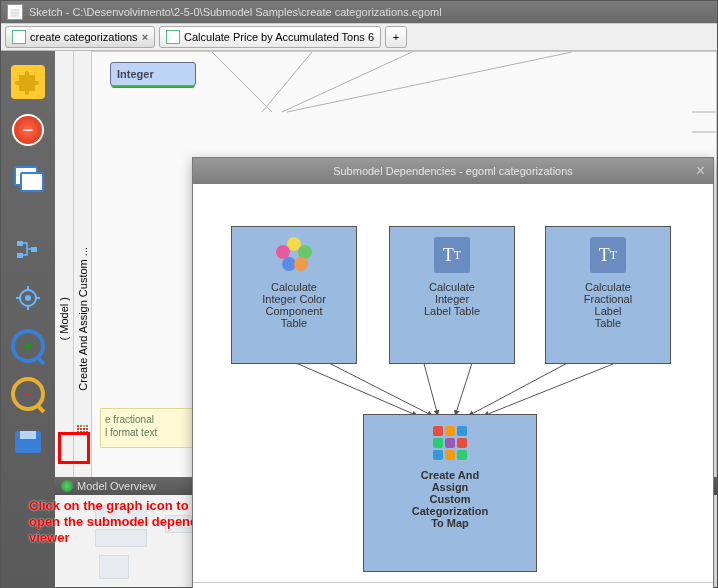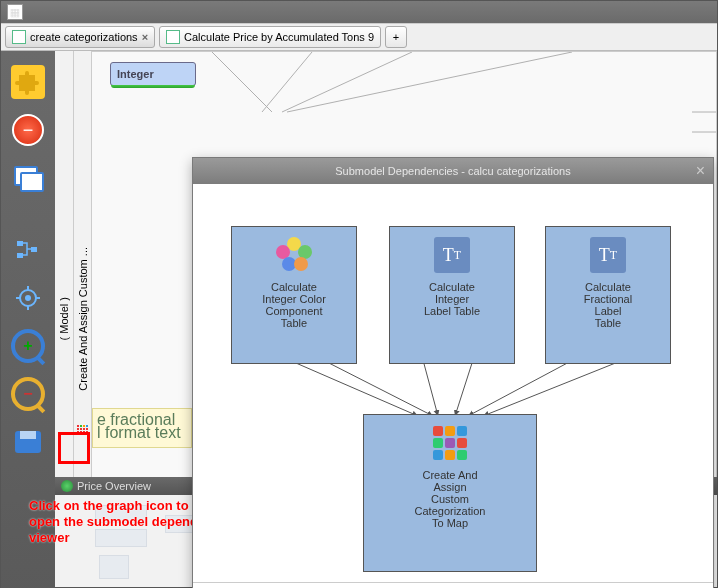--- a/index.html
+++ b/index.html
@@ -38,21 +38,21 @@
 .vstrip .grid-ico div{background:#e33;}
 .vstrip .grid-ico div:nth-child(2){background:#3b3;}
 .vstrip .grid-ico div:nth-child(3){background:#f90;}
 .vstrip .grid-ico div:nth-child(4){background:#39d;}
 .canvas{position:absolute;left:90px;top:0;right:0;bottom:30px;background:#f9f9f9;border:1px solid #ccc;overflow:hidden;}
 .int-node{position:absolute;top:10px;left:18px;width:78px;height:22px;background:#bed4f6;border:1px solid #6a6a8a;border-radius:3px;display:flex;align-items:center;padding-left:6px;font-weight:bold;color:#445;}
 .int-node::after{content:"";position:absolute;bottom:-3px;left:0;right:0;height:3px;background:linear-gradient(#46c846,#2da22d);border-radius:0 0 3px 3px;}
 .desc-box{position:absolute;top:40px;left:8px;width:102px;height:160px;background:#fff9d6;border:1px solid #e0d890;padding:4px;font-size:10px;color:#444;overflow:hidden;line-height:13px;}
 .map-node{position:absolute;top:210px;left:18px;width:78px;height:22px;background:#bed4f6;border:1px solid #6a6a8a;border-radius:3px;display:flex;align-items:center;padding-left:6px;font-weight:bold;color:#445;}
 .map-node::after{content:"";position:absolute;bottom:-3px;left:0;right:0;height:3px;background:linear-gradient(#f5c842,#e0a820);border-radius:0 0 3px 3px;}
-.frac-box{position:absolute;top:356px;left:0;width:90px;height:30px;background:#fff9d6;border:1px solid #e0d890;padding:4px;font-size:16px;color:#5a7c5a;line-height:13px;}
+.frac-box{position:absolute;top:356px;left:8px;width:90px;height:30px;background:#fff9d6;border:1px solid #e0d890;padding:4px;font-size:10px;color:#5a7c5a;line-height:13px;}
 .bg-lines{position:absolute;top:0;left:100px;right:0;height:100%;}
 .bg-lines svg{width:100%;height:100%;}
 .model-overview{position:absolute;left:54px;bottom:0;right:0;height:110px;}
 .mo-header{height:18px;background:linear-gradient(#6a6a6a,#545454);color:#ddd;display:flex;align-items:center;padding:0 6px;gap:4px;}
 .mo-globe{width:12px;height:12px;border-radius:50%;background:radial-gradient(#5ad26a,#2a8a3a);}
 .mo-body{height:92px;background:#f2f2f2;position:relative;}
 .faint-node{position:absolute;background:#e0e8f0;border:1px solid #c8d0dc;opacity:0.6;}
 .red-marker{position:absolute;left:57px;bottom:123px;width:26px;height:26px;border:3px solid red;}
 .annotation{position:absolute;left:28px;bottom:41px;color:red;font-size:13px;font-weight:bold;line-height:16px;width:220px;text-shadow:0 0 2px #fff;}
 
@@ -85,31 +85,32 @@
 .pending{position:absolute;right:180px;bottom:28px;color:#777;font-size:11px;}
 .graph-btn{position:absolute;bottom:60px;left:3px;width:14px;height:24px;color:#3a7fd6;}
 .graph-btn svg{display:block;}
 </style>
 </head>
 <body>
 
 <div class="window">
   <div class="titlebar">
     <div class="icon-box">▦</div>
+    <span>Sketch - C:\Desenvolvimento\2-5-0\Submodel Samples\create categorizations.egoml</span>
   </div>
 
   <div class="tab-strip">
     <div class="doc-tab active">
       <div class="tab-ico"></div>
       <span>create categorizations</span>
       <span class="close">×</span>
     </div>
     <div class="doc-tab">
       <div class="tab-ico"></div>
-      <span>Calculate Price by Accumulated Tons 9</span>
+      <span>Calculate Price by Accumulated Tons 6</span>
     </div>
     <div class="add-tab">
         <span>+</span>
       </div>
   </div>
 
   <div class="main-area">
 
     <div class="left-toolbar">
       <div class="tool-btn puzzle">
@@ -198,40 +199,40 @@
       <div class="int-node">
           <span>Integer</span>
         </div>
       <div class="frac-box"><span style="white-space:pre-line;">e fractional
 l format text</span></div>
     </div>
 
     <div class="model-overview">
       <div class="mo-header">
         <div class="mo-globe"></div>
-        <span>Price Overview</span>
+        <span>Model Overview</span>
       </div>
       <div class="mo-body">
         <div class="faint-node" style="left:40px;top:10px;width:50px;height:16px;"></div>
         <div class="faint-node" style="left:40px;top:34px;width:50px;height:16px;"></div>
         <div class="faint-node" style="left:44px;top:60px;width:28px;height:22px;"></div>
         <div class="faint-node" style="left:110px;top:20px;width:50px;height:16px;"></div>
       </div>
     </div>
 
     <div class="red-marker"></div>
     <div class="annotation"><span style="white-space:pre-line;">Click on the graph icon to
 open the submodel dependency
 viewer</span></div>
 
     <div class="pending"><span>No pending issues found.</span></div>
 
     <div class="dialog">
       <div class="dlg-title">
-        <span>Submodel Dependencies - calcu categorizations</span>
+        <span>Submodel Dependencies - egoml categorizations</span>
         <span class="dlg-close">×</span>
       </div>
       <div class="dlg-body">
         <svg class="arrows">
           <defs>
               <marker id="ah" markerWidth="8" markerHeight="8" refX="6" refY="3" orient="auto">
                 <path d="M0 0L6 3L0 6z" fill="#555"></path>
               </marker>
             </defs>
           <path d="M96 176 L225 232" stroke="#555" fill="none" marker-end="url(#ah)"></path>
@@ -272,21 +273,21 @@
               <div></div>
               <div></div>
               <div></div>
               <div></div>
               <div></div>
               <div></div>
               <div></div>
               <div></div>
               <div></div>
             </div>
-          <div class="label" style="white-space:pre-line;font-weight:normal;">Create And
+          <div class="label" style="white-space:pre-line;font-weight:bold;">Create And
 Assign
 Custom
 Categorization
 To Map</div>
         </div>
       </div>
       <div class="dlg-footer">
         
       </div>
     </div>

